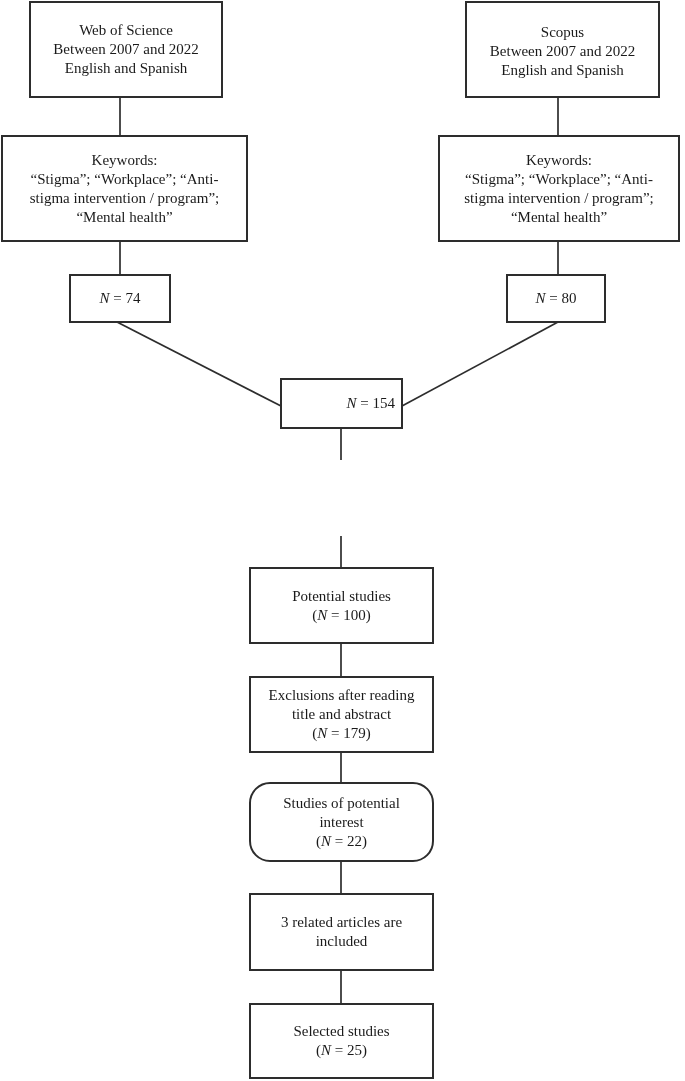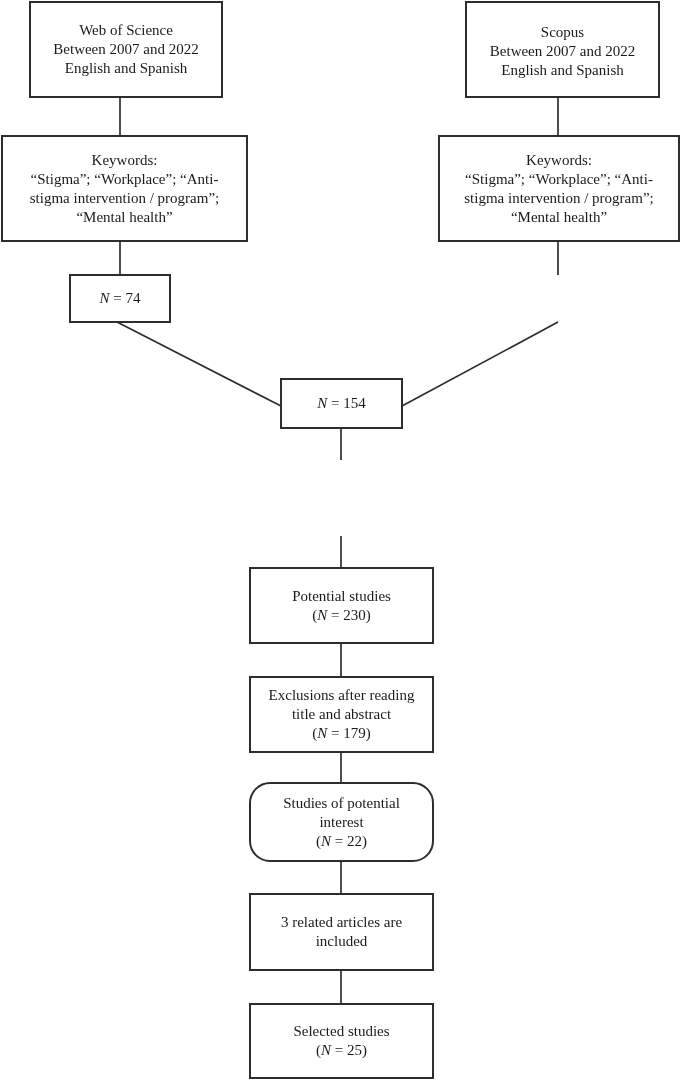--- a/index.html
+++ b/index.html
@@ -30,21 +30,21 @@
     padding:20px 6px;
   }
   .nvar{font-style:italic;}
   
   #wos   {left:29px;  top:1px;    width:194px; height:97px;}
   #scopus{left:465px; top:1px;    width:195px; height:97px;justify-content:space-between;}
   #kwl   {left:1px;   top:135px;  width:247px; height:107px;}
   #kwr   {left:438px; top:135px;  width:242px; height:107px;}
   #n74   {left:69px;  top:274px;  width:102px; height:49px;}
   #n80   {left:506px; top:274px;  width:100px; height:49px;}
-  #n154  {left:280px; top:378px;  width:123px; height:51px;}
+  #n154  {left:280px; top:378px;  width:123px; height:51px;align-items:flex-end;}
   #dup   {left:249px; top:459px;  width:185px; height:78px;}
   #pot   {left:249px; top:567px;  width:185px; height:77px;}
   #read  {left:249px; top:676px;  width:185px; height:77px;}
   #int   {left:249px; top:782px;  width:185px; height:80px;border-radius:21px;}
   #rel   {left:249px; top:893px;  width:185px; height:78px;}
   #sel   {left:249px; top:1003px; width:185px; height:76px;}
 </style>
 </head>
 <body>
 
@@ -88,29 +88,32 @@
     <div class="line">Keywords:</div>
     <div class="line">“Stigma”; “Workplace”; “Anti-</div>
     <div class="line">stigma intervention / program”;</div>
     <div class="line">“Mental health”</div>
   </div>
 
   <div class="node" id="n74">
     <div class="line"><span></span><i class="nvar">N</i><span> = 74</span></div>
   </div>
 
+  <div class="node" id="n80">
+    <div class="line"><span></span><i class="nvar">N</i><span> = 80</span></div>
+  </div>
 
   <div class="node" id="n154">
     <div class="line"><span></span><i class="nvar">N</i><span> = 154</span></div>
   </div>
 
 
   <div class="node" id="pot">
     <div class="line">Potential studies</div>
-    <div class="line"><span>(</span><i class="nvar">N</i><span> = 230)</span></div>
+    <div class="line"><span>(</span><i class="nvar">N</i><span> = 100)</span></div>
   </div>
 
   <div class="node" id="read">
     <div class="line">Exclusions after reading</div>
     <div class="line">title and abstract</div>
     <div class="line"><span>(</span><i class="nvar">N</i><span> = 179)</span></div>
   </div>
 
   <div class="node" id="int">
     <div class="line">Studies of potential</div>

